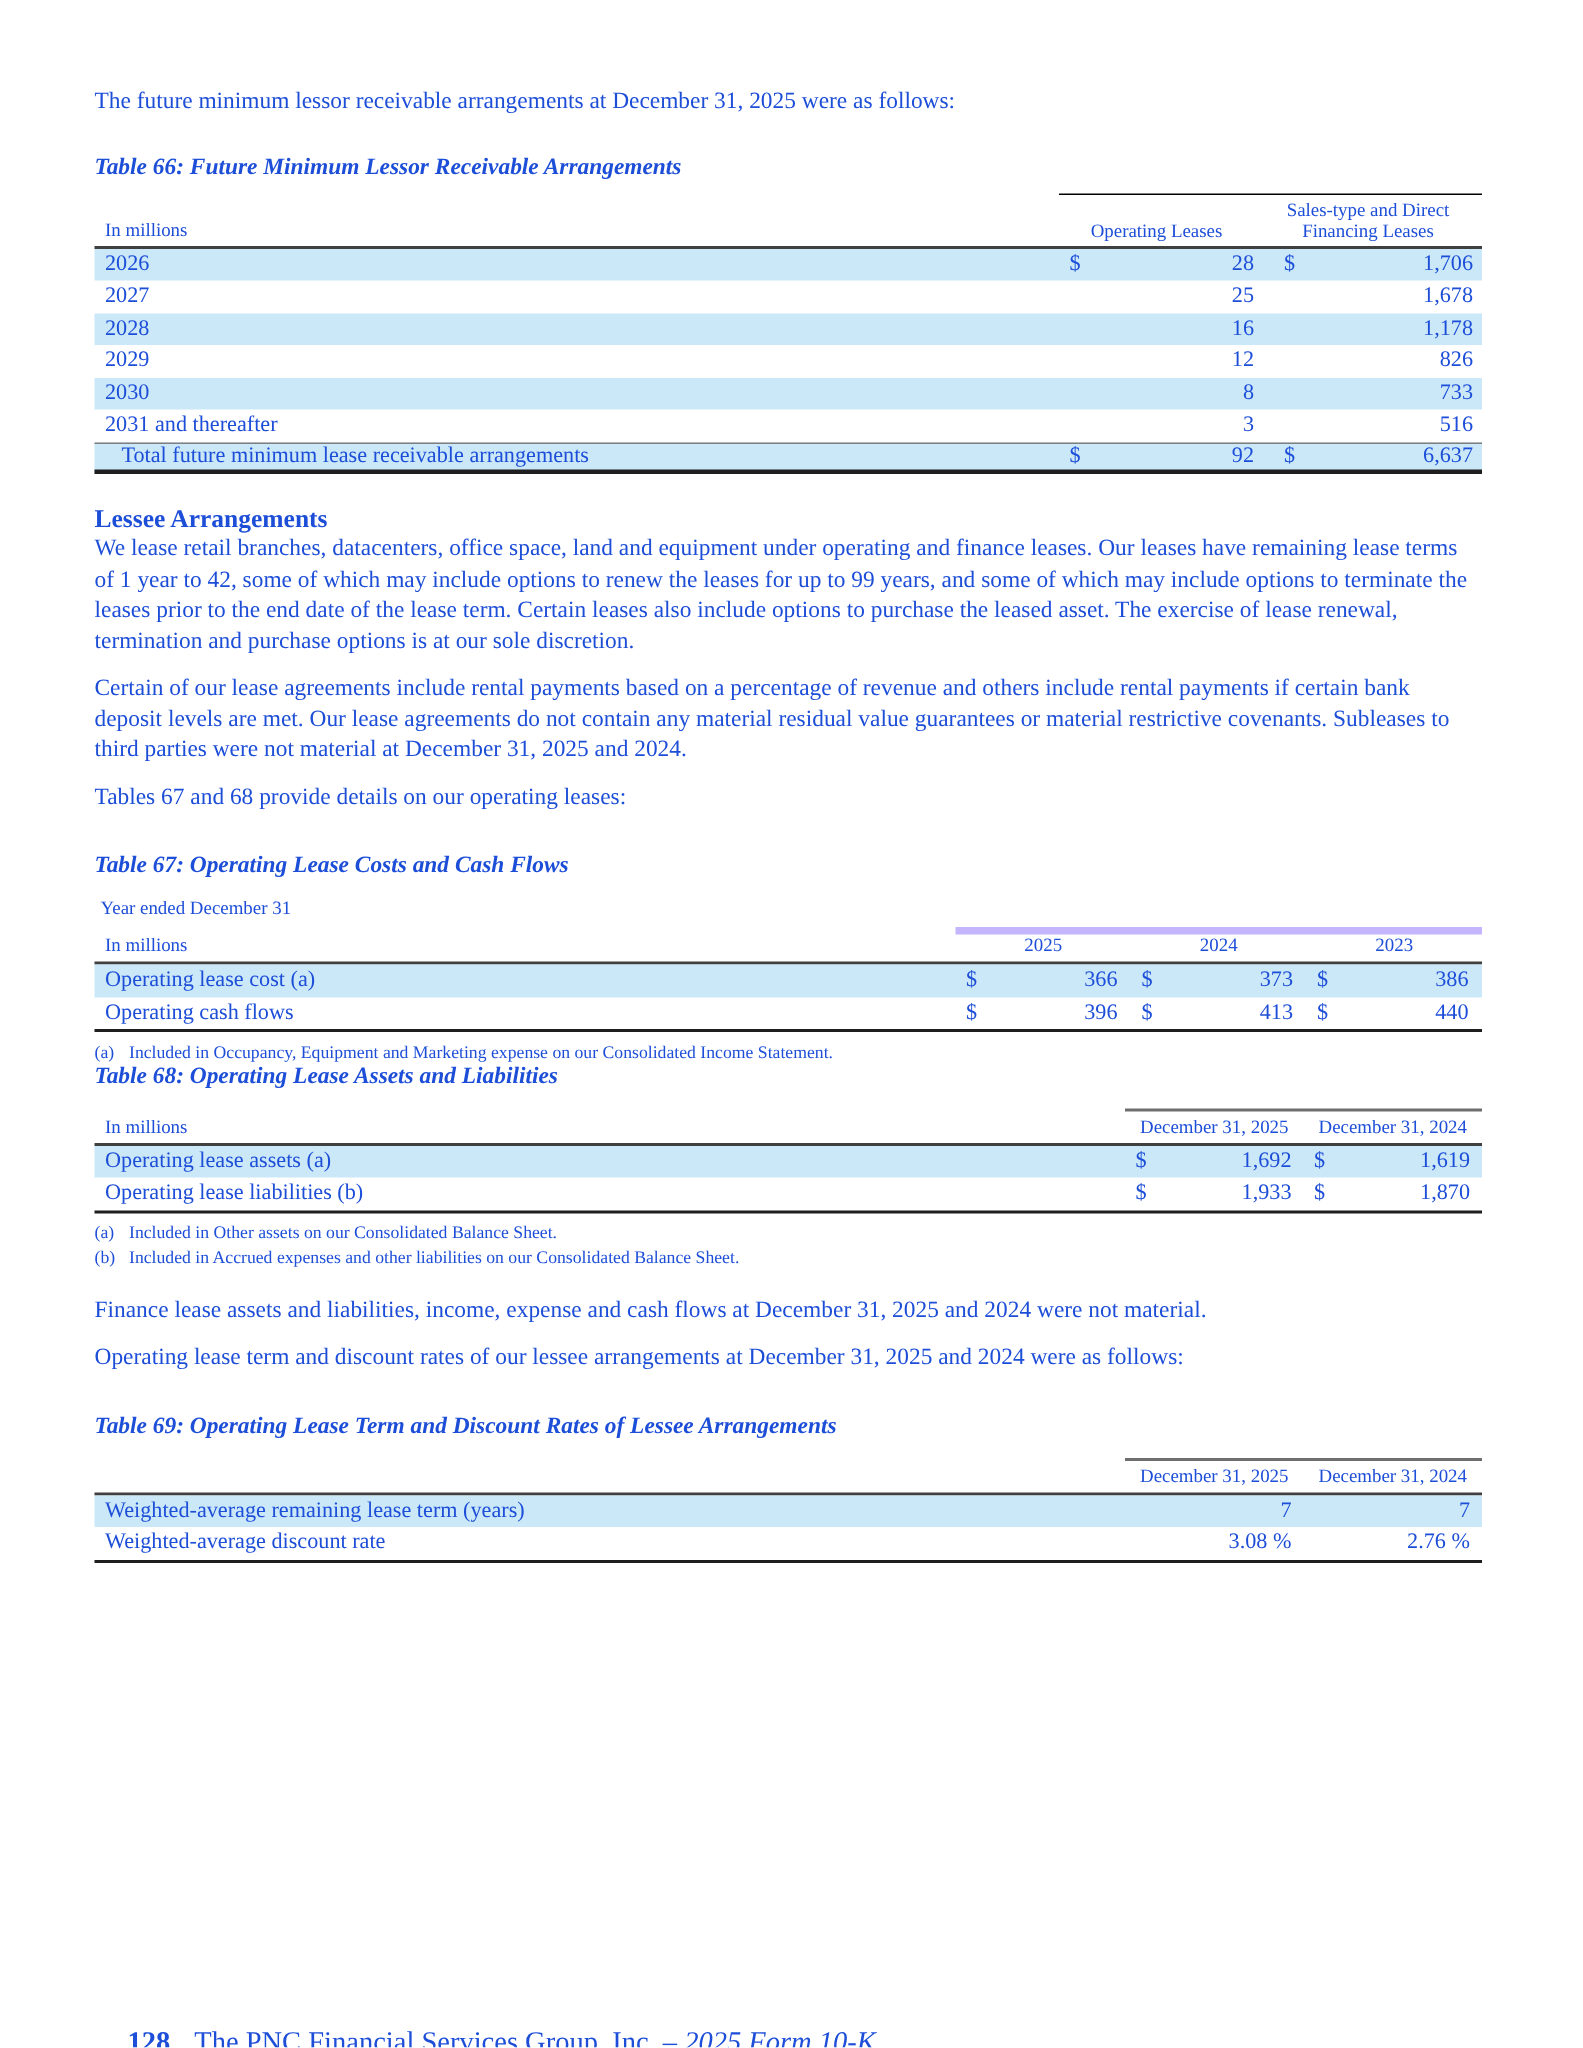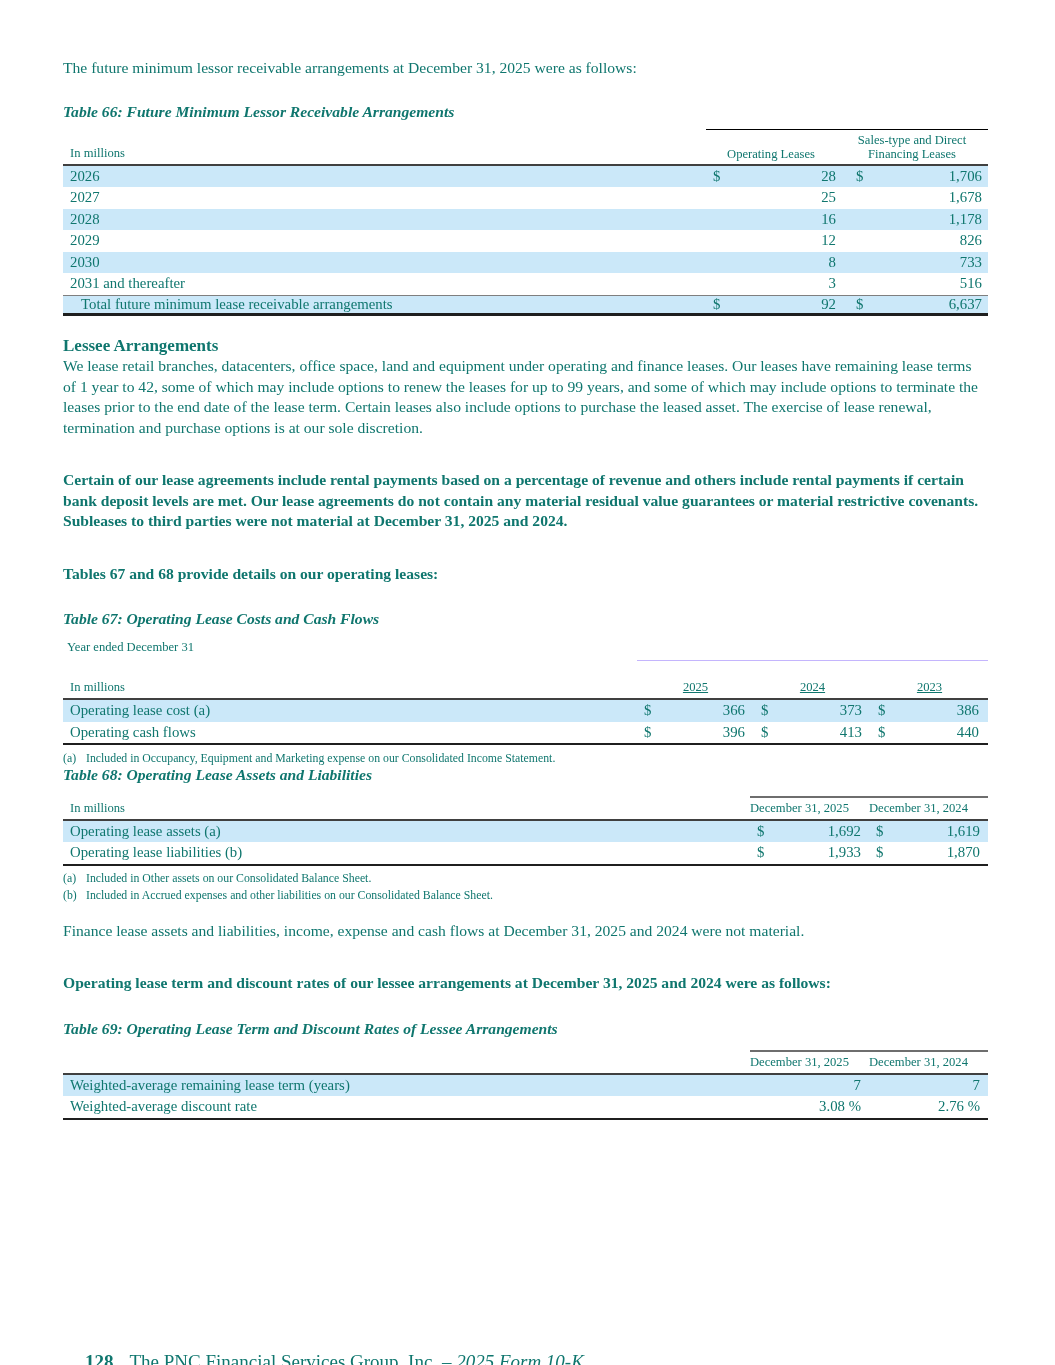--- a/index.html
+++ b/index.html
@@ -1,27 +1,27 @@
 <!DOCTYPE html>
 <html><head>
 <meta charset="utf-8">
 <style>
   * { margin:0; padding:0; box-sizing:border-box; }
   html,body { background:#fff; }
   .page {
     position:relative; width:1055px; height:1365px; background:#ffffff;
-    font-family:"Liberation Serif", serif; color:#0f766e; overflow:hidden;
+    font-family:"Liberation Serif", serif; color:#1d4ed8; overflow:hidden;
   }
   .content { padding:58px 67px 0 63px; }
 
   .para { font-size:15.6px; line-height:20.5px; }
   .section-heading { font-size:17px; font-weight:bold; margin-top:20px; }
   .tbl-title { font-size:15.6px; font-weight:bold; font-style:italic; }
   .mt-title66 { margin-top:24px; }
-  .mt-p { margin-top:32px;font-weight:bold; }
+  .mt-p { margin-top:11px; }
   .mt-title { margin-top:26px; }
 
   
   .trow { display:flex; align-items:center; height:21.5px; font-size:14.8px; }
   .trow .lbl { flex:1; padding-left:7px; white-space:nowrap; overflow:hidden; }
   .hl { background:#cbe8f9; }
   .g { display:flex; align-items:center; }
   .g .val { margin-left:auto; }
   .head-label { flex:1; font-size:12.6px; padding-left:7px; padding-bottom:3px; }
   .fn { display:flex; font-size:11.8px; line-height:14.5px; margin-top:6px; }
@@ -37,30 +37,30 @@
   .t66-body { border-top:2px solid #404040; }
   .t66 .gc1 { width:130px; padding-left:7px; }
   .t66 .gc2 { width:152px; padding-left:20px; padding-right:6px; }
   .total-row { border-top:1.5px solid #7f7f7f; border-bottom:3px solid #1f1f1f; }
   .total-row .lbl { padding-left:18px; }
 
   
   .t67 { margin-top:12px; }
   .super { font-size:12.6px; padding-left:4px; padding-bottom:5px; }
   .t67-head { display:flex; align-items:flex-end; }
-  .t67-years { width:351px; display:flex; border-top:1px solid #c4b5fd; padding-top:19px;text-decoration:underline; }
+  .t67-years { width:351px; display:flex; border-top:5px solid #c4b5fd; padding-top:0; }
   .yh { width:117px; text-align:center; font-size:12.6px; padding-bottom:3px; }
   .t67 .t-body { border-top:2px solid #404040; border-bottom:2.5px solid #1f1f1f; }
   .t67 .gc { width:117px; padding-left:7px; padding-right:9px; }
 
   
   .t2col { margin-top:12px; }
   .t2col-head { display:flex; align-items:flex-end; }
   .dates { width:238px; display:flex; border-top:2px solid #6e6e6e; padding-top:3px; }
-  .dh { width:119px; text-align:left; font-size:12.6px; padding-bottom:3px; white-space:nowrap; }
+  .dh { width:119px; text-align:center; font-size:12.6px; padding-bottom:3px; white-space:nowrap; }
   .t2col .t-body { border-top:2px solid #404040; border-bottom:2px solid #1f1f1f; }
   .t2col .gc { width:119px; padding-left:7px; padding-right:8px; }
 
   
   .footer { position:absolute; left:85px; top:1351px; font-size:19px; }
   .footer .pg { font-weight:bold; margin-right:16px; }
   .footer .form { font-style:italic; }
 </style>
 </head>
 <body>

